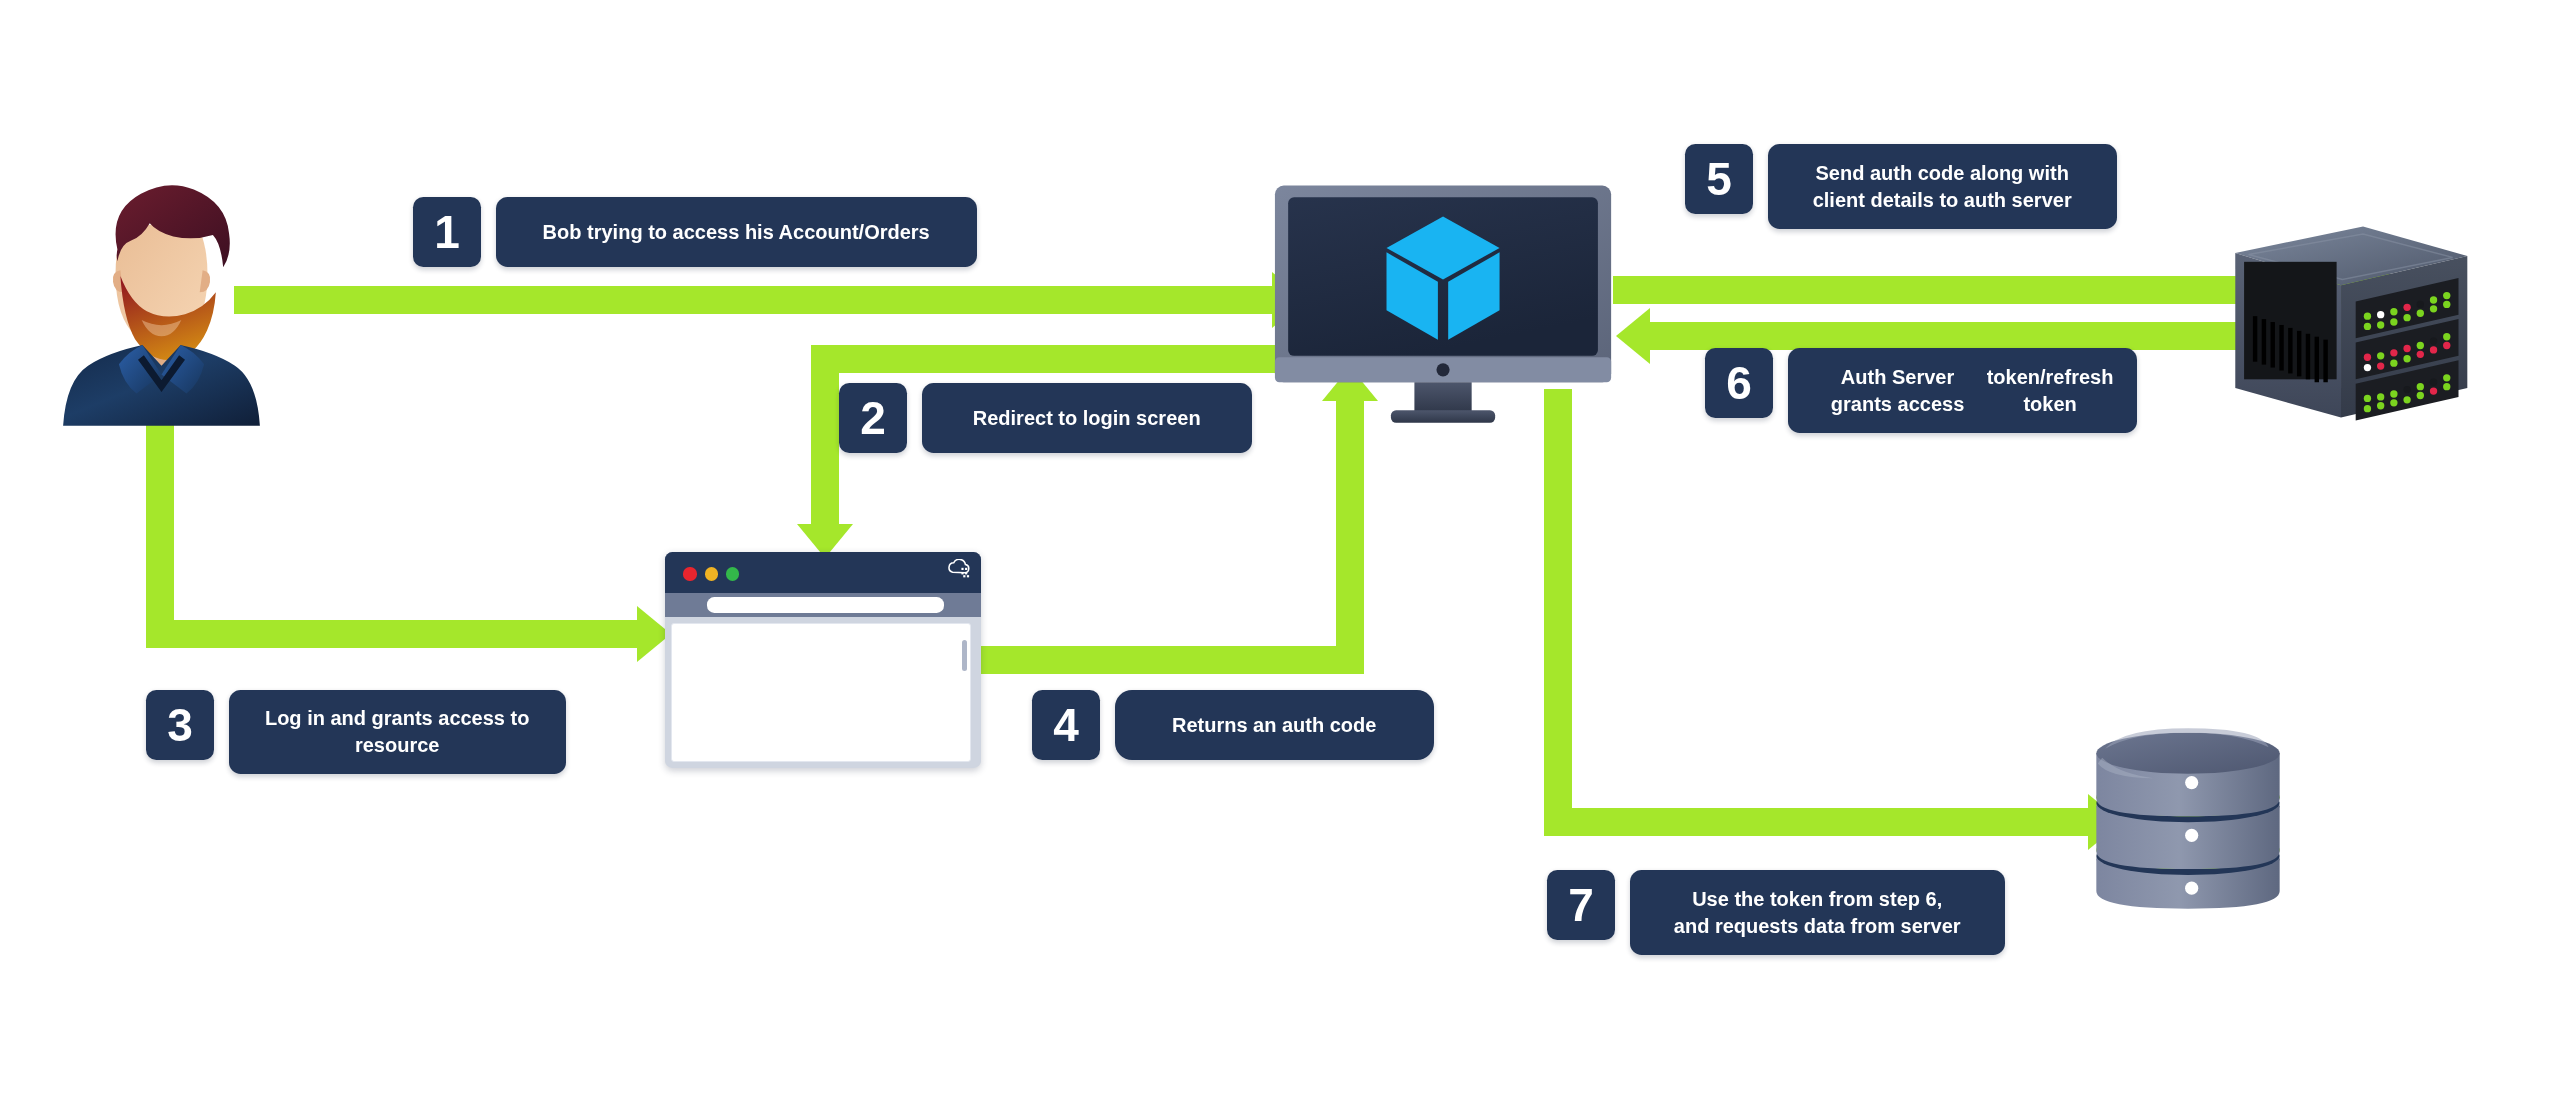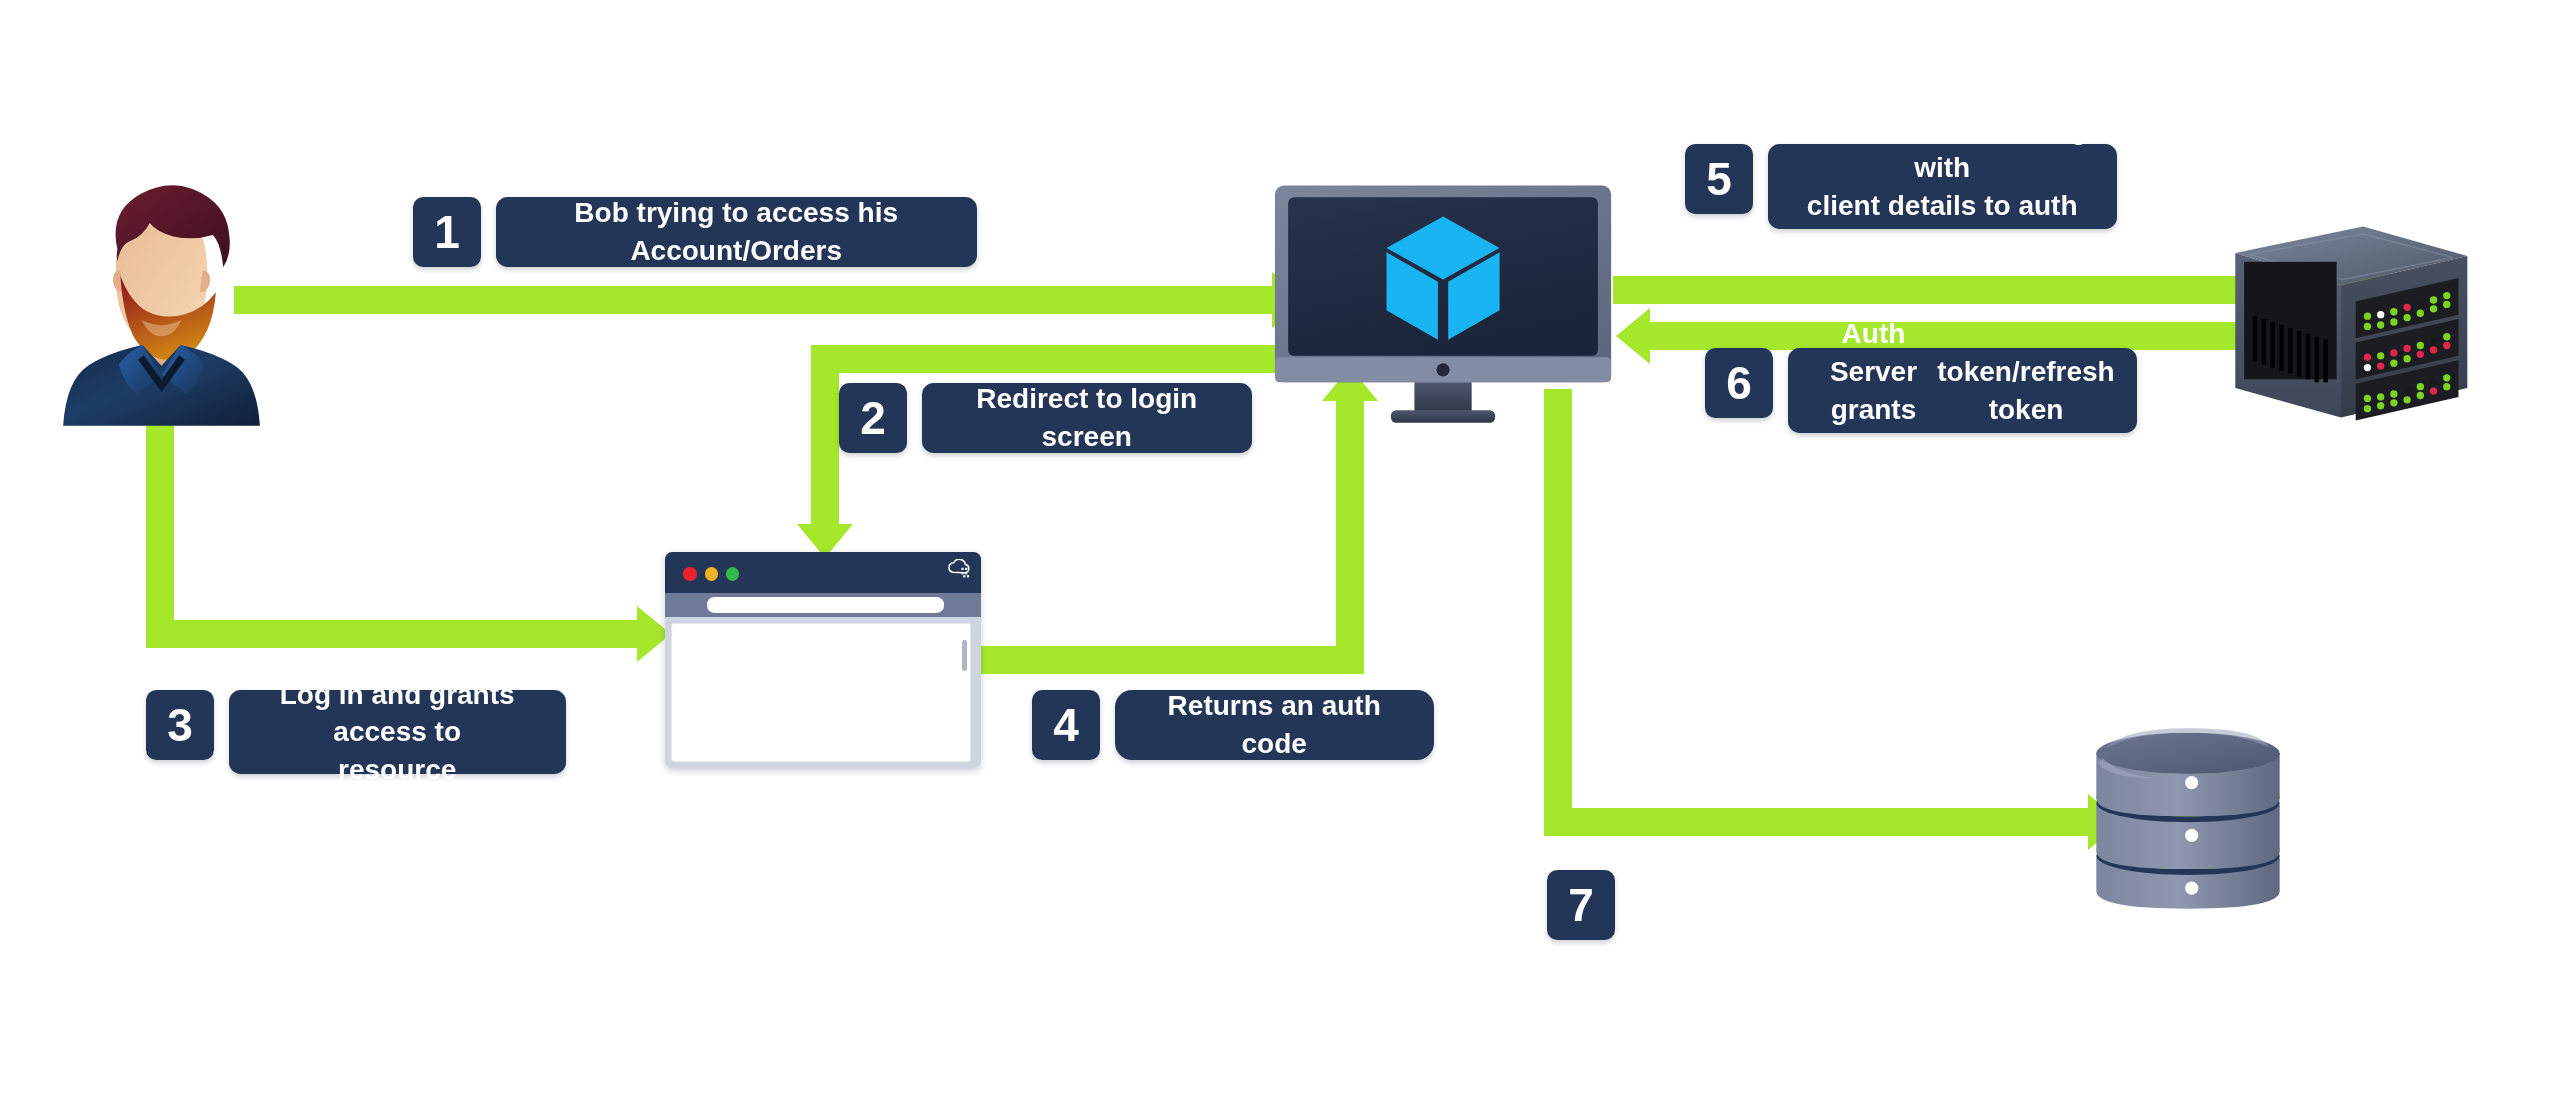--- a/index.html
+++ b/index.html
@@ -10,21 +10,21 @@
   .step-group{position:absolute;display:flex;align-items:flex-start;z-index:40;}
   .step-num{
     background:#233657;color:#ffffff;border-radius:10.3px;
     width:68px;height:70px;display:flex;align-items:center;justify-content:center;
     font-size:46px;font-weight:700;line-height:1;flex:0 0 auto;
     box-shadow:0 2.2px 5.1px rgba(20,30,55,.20);
   }
   .step-text{
     background:#233657;color:#ffffff;border-radius:11.7px;
     margin-left:14.7px;display:flex;align-items:center;justify-content:center;
-    text-align:center;font-size:28px;font-weight:700;line-height:1.34;
+    text-align:center;font-size:20px;font-weight:700;line-height:1.34;
     padding:14.7px 22px;box-sizing:border-box;
     box-shadow:0 2.2px 5.1px rgba(20,30,55,.20);
   }
   .step-text span{display:block;}
 
   
   .gbar{position:absolute;background:#a5e72b;z-index:10;}
   .garrow{position:absolute;width:0;height:0;z-index:10;}
   .ar-right{border-top:28px solid transparent;border-bottom:28px solid transparent;border-left:34px solid #a5e72b;}
   .ar-left {border-top:28px solid transparent;border-bottom:28px solid transparent;border-right:34px solid #a5e72b;}
@@ -353,16 +353,20 @@
   <div class="step-group" style="left:1705px;top:348px;">
     <div class="step-num">6</div>
     <div class="step-text" style="width:349px;height:85px;flex-direction:row;">
       <span>Auth Server grants access</span>
       <span>token/refresh token</span>
     </div>
   </div>
 
   <div class="step-group" style="left:1547px;top:870px;">
     <div class="step-num">7</div>
+    <div class="step-text" style="width:375px;height:85px;flex-direction:column;">
+      <span>Use the token from step 6,</span>
+      <span>and requests data from server</span>
+    </div>
   </div>
 
 </div>
 
 
 </body></html>

